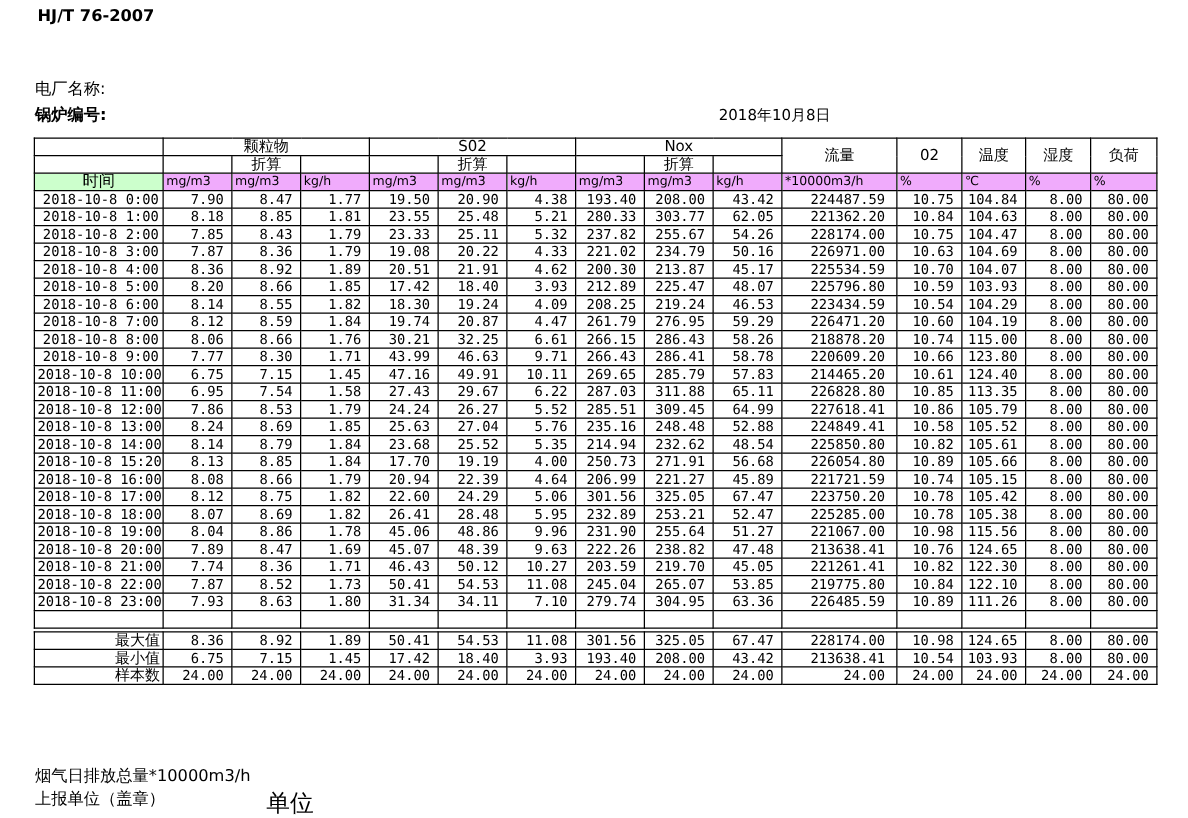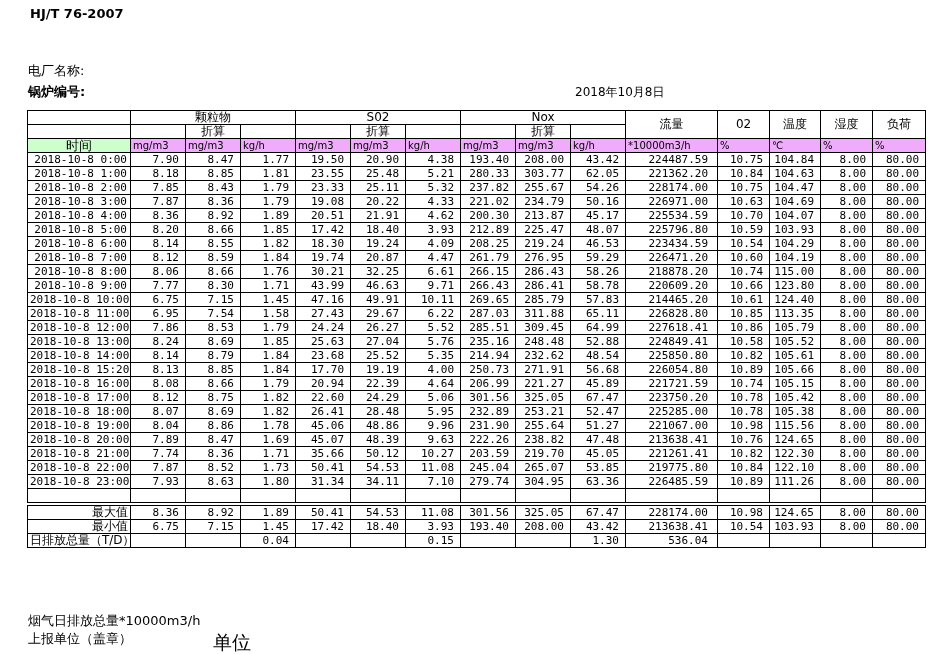--- a/index.html
+++ b/index.html
@@ -456,21 +456,21 @@
             <td class="num">10.76</td>
             <td class="num">124.65</td>
             <td class="num">8.00</td>
             <td class="num">80.00</td>
           </tr>
           <tr>
             <td class="num time">2018-10-8 21:00</td>
             <td class="num">7.74</td>
             <td class="num">8.36</td>
             <td class="num">1.71</td>
-            <td class="num">35.66</td>
+            <td class="num">46.43</td>
             <td class="num">50.12</td>
             <td class="num">10.27</td>
             <td class="num">203.59</td>
             <td class="num">219.70</td>
             <td class="num">45.05</td>
             <td class="num flow">221261.41</td>
             <td class="num">10.82</td>
             <td class="num">122.30</td>
             <td class="num">8.00</td>
             <td class="num">80.00</td>
@@ -576,35 +576,35 @@
             <td class="num">193.40</td>
             <td class="num">208.00</td>
             <td class="num">43.42</td>
             <td class="num flow">213638.41</td>
             <td class="num">10.54</td>
             <td class="num">103.93</td>
             <td class="num">8.00</td>
             <td class="num">80.00</td>
           </tr>
           <tr>
-            <td class="totlabel">日排放总量（T/D）</td>
-            <td class="num"></td>
-            <td class="num"></td>
-            <td class="num">0.04</td>
-            <td class="num"></td>
-            <td class="num"></td>
-            <td class="num">0.15</td>
-            <td class="num"></td>
-            <td class="num"></td>
-            <td class="num">1.30</td>
-            <td class="num flow">536.04</td>
-            <td class="num"></td>
-            <td class="num"></td>
-            <td class="num"></td>
-            <td class="num"></td>
+            <td class="sumlabel">样本数</td>
+            <td class="num">24.00</td>
+            <td class="num">24.00</td>
+            <td class="num">24.00</td>
+            <td class="num">24.00</td>
+            <td class="num">24.00</td>
+            <td class="num">24.00</td>
+            <td class="num">24.00</td>
+            <td class="num">24.00</td>
+            <td class="num">24.00</td>
+            <td class="num flow">24.00</td>
+            <td class="num">24.00</td>
+            <td class="num">24.00</td>
+            <td class="num">24.00</td>
+            <td class="num">24.00</td>
           </tr>
         </tbody>
     </table>
   </div>
 
   <div class="footer1">烟气日排放总量*10000m3/h</div>
   <div class="footer2">上报单位（盖章）</div>
   <div class="unit">单位</div>
 
 </div>

